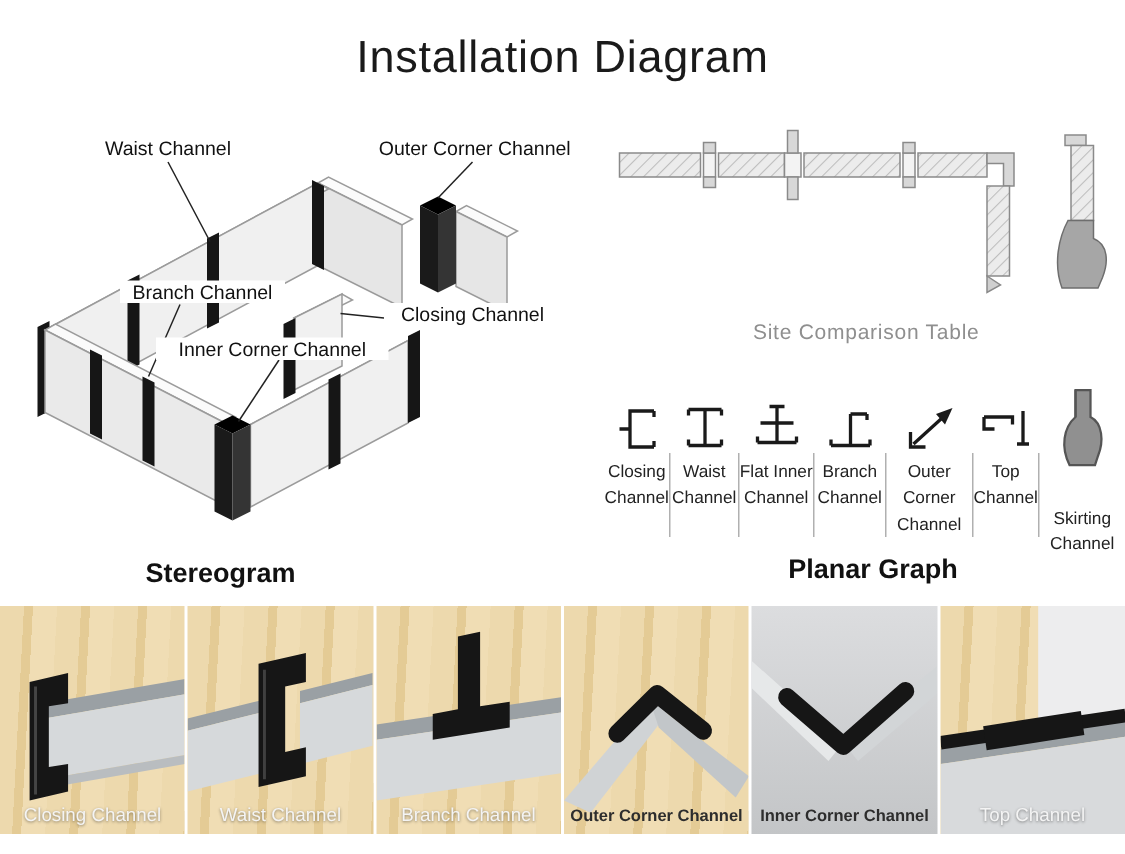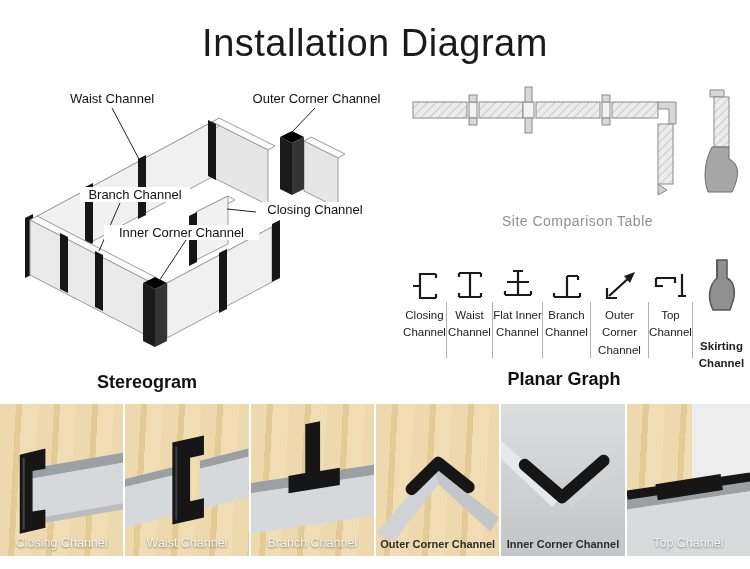--- a/index.html
+++ b/index.html
@@ -1,42 +1,42 @@
 <!DOCTYPE html>
 <html><head>
 <meta charset="utf-8">
 <style>
   * { margin:0; padding:0; box-sizing:border-box; }
   html,body { background:#fff; }
   body { font-family:"Liberation Sans", sans-serif; }
   .page { position:relative; width:750px; height:569px; background:#fff; overflow:hidden; }
 
   .page-title { position:absolute; top:22px; left:0; width:100%; text-align:center;
-                font-size:38px; color:#1a1a1a; letter-spacing:.5px; }
+                font-size:30px; color:#1a1a1a; letter-spacing:.5px; }
 
   .callout { position:absolute; font-size:13px; color:#111; white-space:nowrap;
              text-align:center; background:#fff; padding:0 2px; z-index:3; }
 
   .section-label { position:absolute; font-size:18px; font-weight:bold; color:#111; text-align:center; }
 
   .stereo-svg { position:absolute; left:0; top:60px; z-index:1; }
   .planar-svg { position:absolute; left:405px; top:82px; }
 
   .comparison-title { position:absolute; left:405px; top:213px; width:345px; text-align:center;
                       font-size:14px; color:#8f8f8f; letter-spacing:.5px; }
 
   .profiles-row { position:absolute; left:403px; top:252px; width:347px;
                   display:grid; grid-template-columns:44px 46px 50px 48px 58px 44px 57px; }
   .pcol { display:flex; flex-direction:column; align-items:center; }
   .icon-box { height:50px; display:flex; align-items:flex-end; justify-content:center; width:100%; }
   .icon-box.tall { height:62px; }
   .plabel { width:100%; text-align:center; font-size:11.5px; line-height:1.5; color:#222;
             padding-top:5px; height:56px; }
   .pcol.sep .plabel { border-right:1px solid #b0b0b0; }
-  .pcol.skirt .plabel { padding-top:24px; height:auto;font-weight:bold; }
+  .pcol.skirt .plabel { padding-top:24px; height:auto; }
 
   .gallery { position:absolute; left:0; top:404px; width:750px; height:152px;
              display:grid; grid-template-columns:repeat(6,1fr); gap:2px; background:#fff; }
   .tile { position:relative; overflow:hidden; }
   .tile.wood { background:repeating-linear-gradient(93deg,#edd9ad 0 16px,#e4cb95 16px 22px,#f0ddb4 22px 38px); }
   .tile.grayish { background:linear-gradient(180deg,#dcdddf,#c3c5c7); }
   .tile svg { position:absolute; inset:0; width:100%; height:100%; }
   .caption { position:absolute; bottom:6px; left:0; width:100%; text-align:center;
              font-size:12.5px; color:#f4f4f4; text-shadow:0 1px 2px rgba(0,0,0,.45); z-index:2; }
   .caption.dark { color:#2d2d2d; font-weight:bold; font-size:11px; text-shadow:none; }
@@ -201,21 +201,21 @@
       <div class="icon-box tall">
         <svg width="34" height="56" viewBox="0 0 34 56">
           <path d="M12,2 H22 V20 C30,24 31,36 27,46 L25,52 H8 C2,40 4,27 12,20 Z" fill="#909090" stroke="#555" stroke-width="1.5"></path>
           <path d="M12,2 V20" stroke="#555" stroke-width="1.5" fill="none"></path>
         </svg>
       </div>
       <div class="plabel">Skirting Channel</div>
     </div>
   </div>
 
-  <div class="section-label" style="left:464px; top:369px; width:200px;">Planar Graph</div>
+  <div class="section-label" style="left:482px; top:369px; width:200px;">Planar Graph</div>
 
   <div class="gallery">
 
     <div class="tile wood">
       <svg viewBox="0 0 125 150" preserveAspectRatio="none">
         <polygon points="30,64 125,48 125,58 30,74" fill="#9aa0a4"></polygon>
         <polygon points="30,74 125,58 125,98 30,114" fill="#d6d9db"></polygon>
         <polygon points="30,114 125,98 125,104 30,120" fill="#b9bdc0"></polygon>
         <path d="M46,44 L20,50 L20,128 L46,122 L46,104 L33,106 L33,66 L46,64 Z" fill="#161616"></path>
         <path d="M24,53 L24,124" stroke="#454545" stroke-width="2" fill="none"></path>

